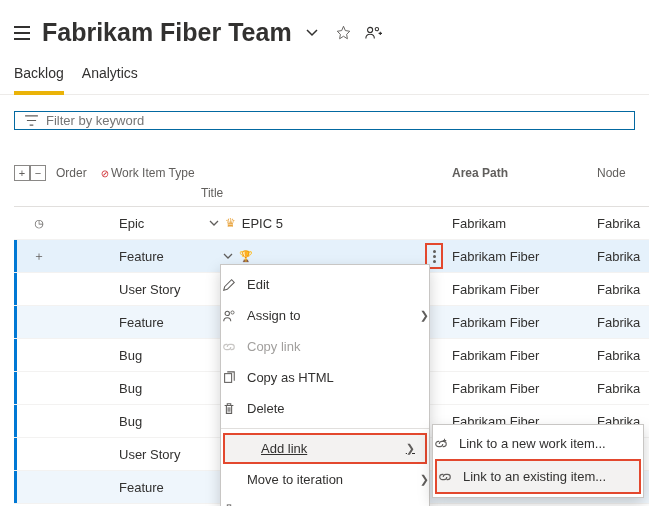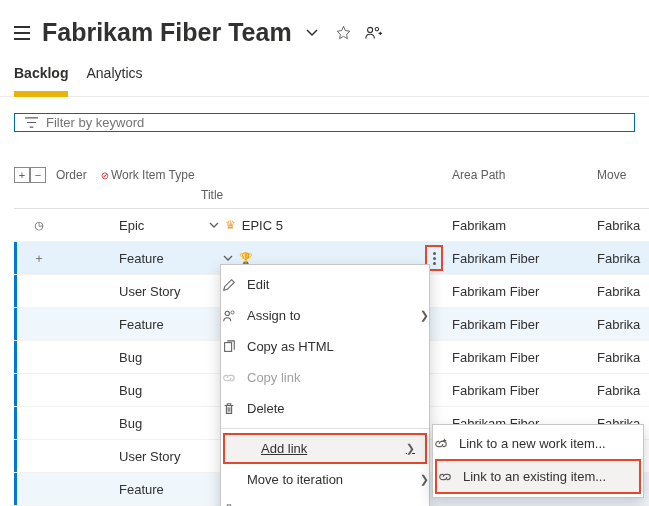--- a/index.html
+++ b/index.html
@@ -23,37 +23,37 @@
     .hamburger-icon { width: 16px; height: 14px; display: flex; flex-direction: column; justify-content: space-between; }
     .hamburger-icon span { display: block; height: 2px; background: #323130; }
     .team-name { font-size: 25px; font-weight: 600; margin-left: 4px; }
     .chev-down { margin-left: 6px; }
     .star-icon { margin-left: 10px; color: #605e5c; }
     .people-icon { margin-left: 6px; color: #323130; }
 
     
     .tabs { display: flex; gap: 18px; padding: 10px 14px 0; border-bottom: 1px solid #edebe9; }
     .tab { padding-bottom: 10px; font-size: 14px; color: #323130; cursor: pointer; }
-    .tab.active { font-weight: 700; border-bottom: 6px solid #eab308; margin-bottom: -1px; }
+    .tab.active { font-weight: 400; border-bottom: 4px solid #eab308; margin-bottom: -1px; }
 
     
     .filter-bar { margin: 16px 14px 10px; border: 1px solid #0369a1; background: #fff; display: flex; align-items: center; padding: 1px 10px; gap: 8px; }
     .filter-bar input { border: none; outline: none; font-size: 13px; flex: 1; color: #605e5c; }
     .filter-icon { color: #605e5c; }
 
     
     .table-wrap { margin: 8px 0 0 14px; }
     .table-head { display: flex; align-items: center; border-bottom: 1px solid #e1dfdd; padding: 6px 0; font-size: 12px; color: #605e5c; }
     .expand-btns { display: flex; gap: 0; margin-right: 10px; }
     .sqbtn { width: 16px; height: 16px; border: 1px solid #8a8886; display: flex; align-items: center; justify-content: center; font-size: 11px; line-height: 1; cursor: pointer; }
     .col-order { width: 55px; display: flex; align-items: center; gap: 14px; }
     .blocked-icon { color: #d13438; font-size: 10px; }
     .col-type { width: 90px; }
     .col-title { flex: 1; min-width: 200px; margin-top: 40px; }
-    .col-area { width: 145px; }
+    .col-area { width: 145px; font-weight: bold; }
     .col-node { width: 52px; }
 
     .row { display: flex; align-items: center; padding: 7px 0; border-bottom: 1px solid #f3f2f1; font-size: 13px; position: relative; min-height: 33px; }
     .row .indent-bar { position: absolute; left: 0; top: 0; bottom: 0; width: 3px; background: #0078d4; }
     .row.selected { background: #e5f1fb; }
     .row.sel-feature { background: #eff6fc; }
     .row .gutter { width: 50px; display: flex; align-items: center; justify-content: center; gap: 4px; }
     .row .ordercol { width: 55px; display: flex; align-items: center; }
     .row .typecol { width: 90px; color: #323130; }
     .row .titlecol { flex: 1; min-width: 200px; display: flex; align-items: center; gap: 6px; }
@@ -139,21 +139,21 @@
       <div class="sqbtn">+</div>
       <div class="sqbtn">−</div>
     </div>
     <div class="col-order">
       <span>Order</span>
       <span class="blocked-icon">⊘</span>
     </div>
     <div class="col-type">Work Item Type</div>
     <div class="col-title">Title</div>
     <div class="col-area">Area Path</div>
-    <div class="col-node">Move</div>
+    <div class="col-node">Node</div>
   </div>
 
   <div class="row">
     <div class="gutter">
         <span class="clock-icon">◷</span>
       </div>
     <div class="ordercol"></div>
     <div class="typecol">Epic</div>
     <div class="titlecol">
       <span class="title-chev">
@@ -276,36 +276,36 @@
     <span class="mi-icon">
       <svg width="14" height="14" viewBox="0 0 16 16">
           <circle cx="6" cy="5" r="2.5" fill="none" stroke="#605e5c" stroke-width="1.2"></circle>
           <path d="M2 14c0-2.5 2-4 4-4s4 1.5 4 4" fill="none" stroke="#605e5c" stroke-width="1.2"></path>
           <circle cx="12" cy="4" r="1.8" fill="none" stroke="#605e5c" stroke-width="1"></circle>
         </svg>
     </span>
     <span class="mi-label">Assign to</span>
     <span class="mi-arrow">❯</span>
   </div>
+  <div class="ctxitem disabled">
+    <span class="mi-icon">
+      <svg width="14" height="14" viewBox="0 0 16 16">
+          <path d="M6 8a3 3 0 013-3h2a3 3 0 010 6h-1M10 8a3 3 0 01-3 3H5a3 3 0 010-6h1" fill="none" stroke="#c8c6c4" stroke-width="1.3"></path>
+        </svg>
+    </span>
+    <span class="mi-label">Copy link</span>
+  </div>
   <div class="ctxitem">
     <span class="mi-icon">
       <svg width="14" height="14" viewBox="0 0 16 16">
           <rect x="3" y="3" width="8" height="10" fill="none" stroke="#605e5c" stroke-width="1.2"></rect>
           <path d="M6 1h8v10" fill="none" stroke="#605e5c" stroke-width="1.2"></path>
         </svg>
     </span>
     <span class="mi-label">Copy as HTML</span>
-  </div>
-  <div class="ctxitem disabled">
-    <span class="mi-icon">
-      <svg width="14" height="14" viewBox="0 0 16 16">
-          <path d="M6 8a3 3 0 013-3h2a3 3 0 010 6h-1M10 8a3 3 0 01-3 3H5a3 3 0 010-6h1" fill="none" stroke="#c8c6c4" stroke-width="1.3"></path>
-        </svg>
-    </span>
-    <span class="mi-label">Copy link</span>
   </div>
   <div class="ctxitem">
     <span class="mi-icon">
       <svg width="14" height="14" viewBox="0 0 16 16">
           <path d="M3 4h10M5 4v9h6V4M6 4V2h4v2M7 6v5M9 6v5" fill="none" stroke="#605e5c" stroke-width="1.2"></path>
         </svg>
     </span>
     <span class="mi-label">Delete</span>
   </div>
   <div class="ctxsep"></div>

